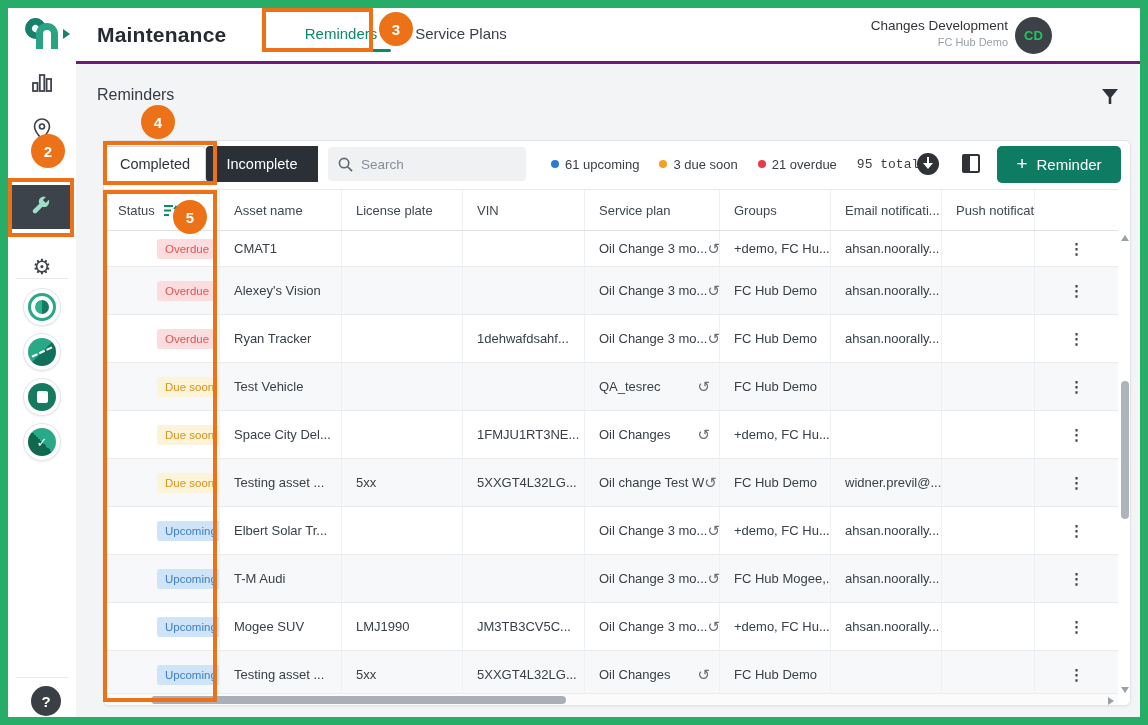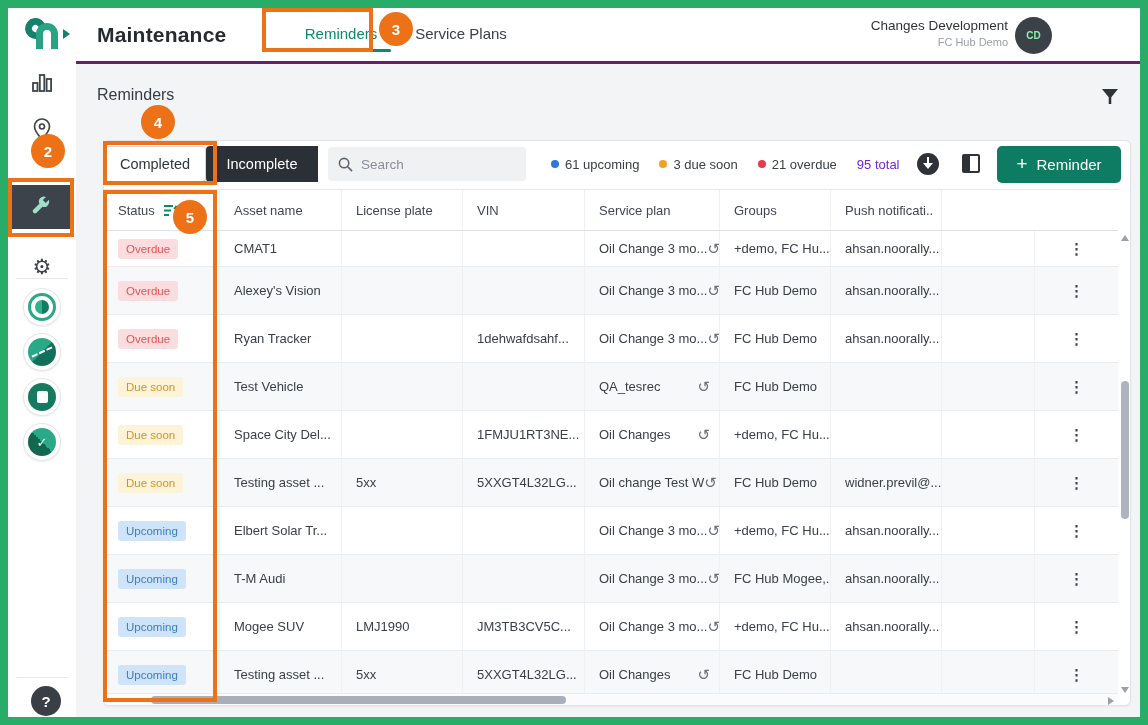--- a/index.html
+++ b/index.html
@@ -28,61 +28,61 @@
   
   .topbar { position:absolute; left:68px; top:0; width:1064px; height:56px; background:#fff; border-bottom:3px solid #701a75; z-index:4; }
   .page-heading { position:absolute; left:21px; top:15px; font-size:21px; font-weight:bold; color:#262b31; letter-spacing:.2px; }
   .top-tab { position:absolute; top:17px; font-size:15px; }
   .tab-reminders { left:210px; width:110px; text-align:center; color:#0d8a6b; }
   .tab-underline { position:absolute; left:210px; top:41px; width:100px; margin-left:5px; height:3px; background:#0d8a6b; border-radius:2px; }
   .tab-service { left:330px; width:110px; text-align:center; color:#3c4149; }
   .user-block { position:absolute; right:132px; top:10px; text-align:right; }
   .user-name { font-size:13.5px; color:#2f3338; }
   .user-org { font-size:11px; color:#9aa0a8; margin-top:3px; }
-  .avatar { position:absolute; right:88px; top:9px; width:37px; height:37px; border-radius:50%; background:#3c4147; color:#86efac; font-size:10px; font-weight:bold; display:flex; align-items:center; justify-content:center; }
+  .avatar { position:absolute; right:88px; top:9px; width:37px; height:37px; border-radius:50%; background:#3c4147; color:#22c55e; font-size:13px; font-weight:bold; display:flex; align-items:center; justify-content:center; }
 
   
   .section-title { position:absolute; left:89px; top:78px; font-size:16px; color:#363c43; }
   .funnel { position:absolute; left:1094px; top:81px; width:16px; height:15px; background:#2e3338; clip-path:polygon(0 0,100% 0,58% 55%,58% 100%,42% 100%,42% 55%); }
 
   .card { position:absolute; left:95px; top:132px; width:1028px; height:566px; background:#fff; border:1px solid #e2e4e8; border-radius:6px; box-shadow:0 1px 2px rgba(0,0,0,.05); overflow:hidden; }
 
   
   .seg { position:absolute; left:1px; top:5px; height:36px; display:flex; font-size:14.5px; }
   .seg-btn { height:36px; display:flex; align-items:center; justify-content:center; cursor:pointer; }
   .seg-incomplete { width:112px; background:#2b2f36; color:#fff; border-radius:4px 0 0 4px; }
   .seg-completed { width:101px; background:#fff; color:#2f343b; border:1px solid #d4d7db; border-left:none; border-radius:0 4px 4px 0; }
   .searchbox { position:absolute; left:224px; top:6px; width:198px; height:34px; background:#f0f1f3; border-radius:4px; display:flex; align-items:center; padding:0 10px; }
   .searchbox svg { flex:0 0 auto; }
   .searchbox input { border:none; outline:none; background:transparent; font-size:13.5px; color:#3a4046; margin-left:8px; width:150px; font-family:"Liberation Sans", sans-serif; }
   .searchbox input::placeholder { color:#878e98; }
   .stats { position:absolute; left:447px; top:0; height:46px; display:flex; align-items:center; gap:20px; font-size:13px; color:#3a4046; }
   .stat { display:flex; align-items:center; gap:6px; }
   .dot { width:8px; height:8px; border-radius:50%; }
-  .total { color:#6d28d9; }
+  .total { color:#404040;font-family:Liberation Mono, monospace; }
   .dl-icon { position:absolute; left:813px; top:12px; width:22px; height:22px; border-radius:50%; background:#2f3338; display:flex; align-items:center; justify-content:center; }
   .dl-arrow { width:0; height:0; border-left:5px solid transparent; border-right:5px solid transparent; border-top:6px solid #fff; margin-top:3px; }
   .dl-stem { position:absolute; top:4px; left:10px; width:2px; height:6px; background:#fff; }
   .col-icon { position:absolute; left:858px; top:13px; width:18px; height:19px; border:2.5px solid #2f3338; border-radius:2px; }
   .col-icon::before { content:""; position:absolute; left:0; top:0; width:6px; height:100%; background:#2f3338; }
   .add-btn { position:absolute; left:893px; top:5px; width:124px; height:37px; background:#0d7c62; color:#fff; border:none; border-radius:5px; font-size:15px; display:flex; align-items:center; justify-content:center; gap:9px; cursor:pointer; font-family:"Liberation Sans", sans-serif; }
   .add-btn .plus { font-size:19px; font-weight:400; margin-top:-2px; }
 
   
   .thead { position:absolute; left:0; top:48px; width:1014px; height:42px; display:grid; grid-template-columns:115px 122px 121px 122px 135px 111px 111px 93px 84px; border-top:1px solid #e6e8ea; border-bottom:1px solid #dfe2e5; background:#fff; font-size:13px; color:#41474f; }
   .th { display:flex; align-items:center; padding-left:14px; white-space:nowrap; overflow:hidden; border-left:1px solid #eef0f2; }
   .th:first-child { border-left:none; }
   .th .sort { margin-left:8px; }
   .tbody { position:absolute; left:0; top:90px; width:1014px; }
   .tr { display:grid; grid-template-columns:115px 122px 121px 122px 135px 111px 111px 93px 84px; height:48px; border-bottom:1px solid #e9ebed; background:#fff; }
   .tr.alt { background:#f7f8f9; }
   .tr.first { height:36px; }
   .td { display:flex; align-items:center; padding-left:14px; font-size:13px; color:#3a4046; white-space:nowrap; overflow:hidden; border-left:1px solid #eef0f2; }
   .td:first-child { border-left:none; }
-  .badge { font-size:11.5px; padding:4px 8px; border-radius:3px; }
+  .badge { font-size:11.5px; padding:4px 8px; border-radius:3px;margin-left:39px; }
   .badge.overdue { background:#fbdcdf; color:#e4564e; }
   .badge.due-soon { background:#fcf3d9; color:#d8931c; }
   .badge.upcoming { background:#cfe4f8; color:#3b7ec4; }
   .td.plan { justify-content:space-between; padding-right:9px; }
   .history-glyph { color:#6a7076; font-size:15px; }
   .kebab { justify-content:center; padding-left:0; color:#3f454c; font-size:15px; font-weight:bold; cursor:pointer; }
 
   
   .vscroll { position:absolute; left:1016px; top:92px; width:11px; height:462px; }
   .vthumb { position:absolute; left:1px; top:148px; width:8px; height:138px; background:#aeb4bd; border-radius:4px; }
@@ -232,20 +232,21 @@
           <line x1="1" y1="7.5" x2="8" y2="7.5" stroke="#0f8a68" stroke-width="2"></line>
           <line x1="1" y1="12" x2="6" y2="12" stroke="#0f8a68" stroke-width="2"></line>
           <path d="M13.5 12 L13.5 3 M13.5 3 L11 6 M13.5 3 L16 6" fill="none" stroke="#0f8a68" stroke-width="1.8"></path>
         </svg>
       </div>
       <div class="th">Asset name</div>
       <div class="th">License plate</div>
       <div class="th">VIN</div>
       <div class="th">Service plan</div>
       <div class="th">Groups</div>
+      <div class="th">Email notificati...</div>
       <div class="th">Push notificati..</div>
       <div class="th"></div>
     </div>
 
     <div class="tbody">
         <div class="tr first">
         <div class="td">
             <span class="badge overdue">Overdue</span>
           </div>
         <div class="td">CMAT1</div>

